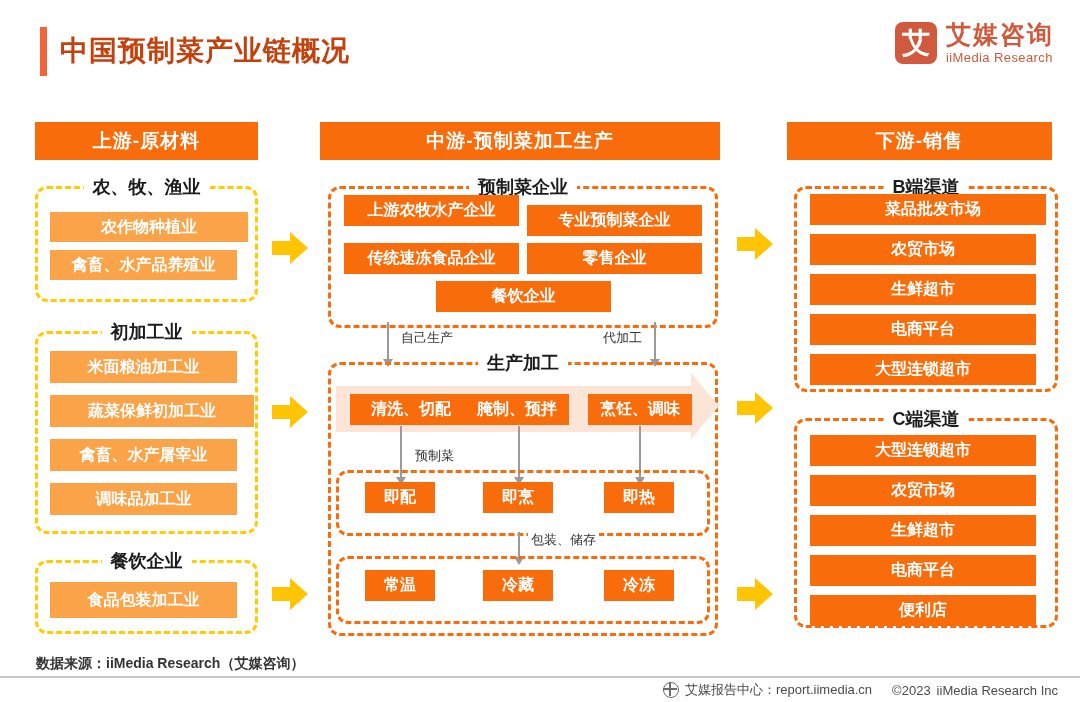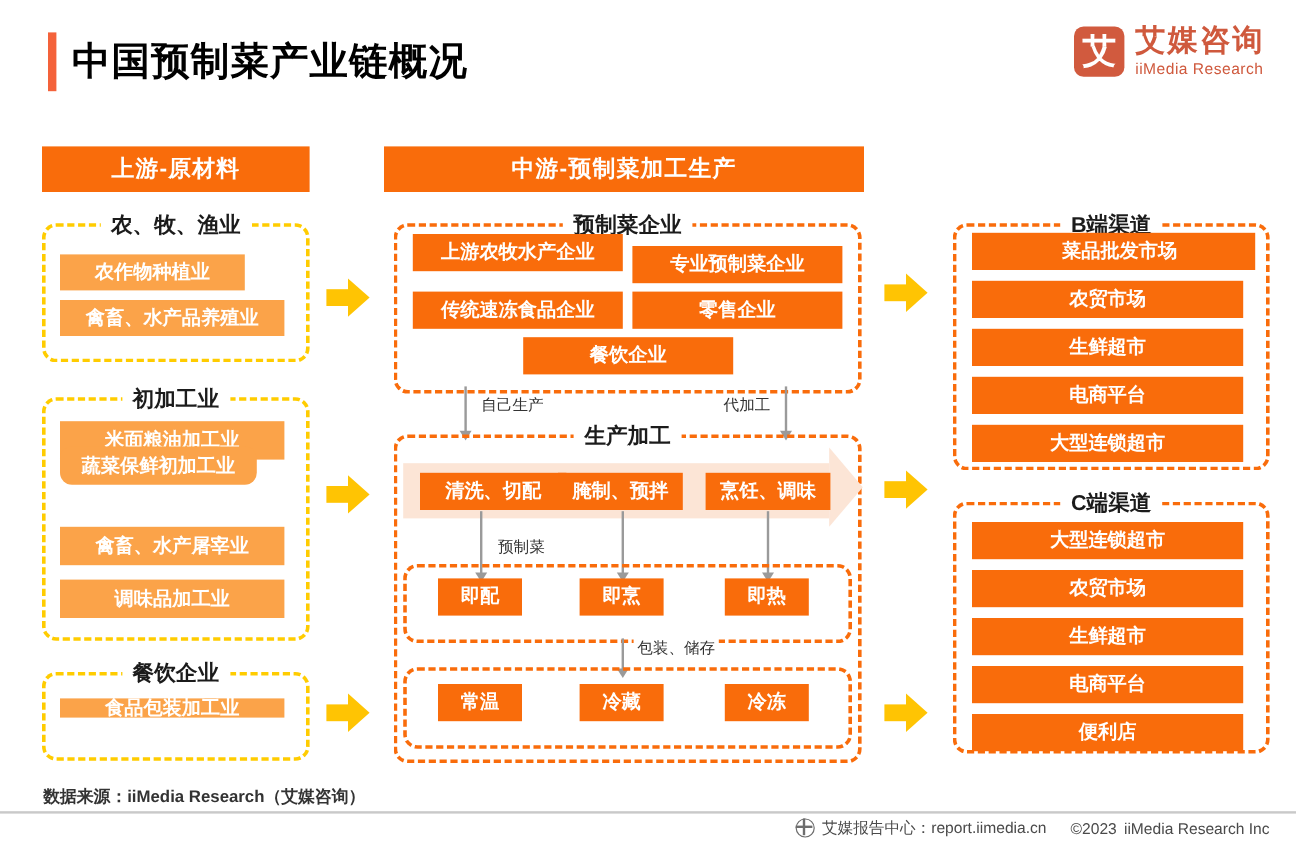--- a/index.html
+++ b/index.html
@@ -10,21 +10,21 @@
     overflow:hidden;position:relative;
   }
   .root{position:relative;width:1080px;height:702px;}
 
   
   .title-accent{
     position:absolute;left:40px;top:27px;width:7px;height:49px;background:#F4623A;
   }
   .page-title{
     position:absolute;left:60px;top:28px;
-    font-size:32px;font-weight:700;color:#000000;letter-spacing:1px;
+    font-size:28px;font-weight:700;color:#c2410c;letter-spacing:1px;
     line-height:46px;white-space:nowrap;
   }
   .logo{position:absolute;right:26px;top:22px;display:flex;align-items:center;gap:9px;}
   .logo-mark{
     width:42px;height:42px;border-radius:8px;background:#D15A3E;
     color:#fff;font-size:28px;font-weight:700;line-height:42px;text-align:center;
   }
   .logo-text{display:flex;flex-direction:column;line-height:1;}
   .logo-cn{font-size:25px;font-weight:700;color:#CF593D;letter-spacing:2px;}
   .logo-en{font-size:13px;color:#CF593D;letter-spacing:.4px;margin-top:4px;}
@@ -121,39 +121,40 @@
   <div class="logo">
     <div class="logo-mark">艾</div>
     <div class="logo-text">
       <span class="logo-cn">艾媒咨询</span>
       <span class="logo-en">iiMedia Research</span>
     </div>
   </div>
 
   <div class="col-head" id="head-up">上游-原材料</div>
   <div class="col-head" id="head-mid">中游-预制菜加工生产</div>
+  <div class="col-head" id="head-down">下游-销售</div>
 
   <div class="group yellow" style="left:35px;top:186px;width:217px;height:110px;">
     <div class="group-label">农、牧、渔业</div>
   </div>
-  <div class="pill light" style="left:50px;top:212px;width:154px;height:30px;">农作物种植业</div>
+  <div class="pill light" style="left:50px;top:212px;width:198px;height:30px;">农作物种植业</div>
   <div class="pill light" style="left:50px;top:250px;width:187px;height:30px;">禽畜、水产品养殖业</div>
 
   <div class="group yellow" style="left:35px;top:331px;width:217px;height:197px;">
     <div class="group-label">初加工业</div>
   </div>
   <div class="pill light" style="left:50px;top:351px;width:187px;height:32px;">米面粮油加工业</div>
-  <div class="pill light" style="left:50px;top:372px;width:164px;height:32px;border-radius:10px;">蔬菜保鲜初加工业</div>
+  <div class="pill light" style="left:50px;top:395px;width:204px;height:32px;">蔬菜保鲜初加工业</div>
   <div class="pill light" style="left:50px;top:439px;width:187px;height:32px;">禽畜、水产屠宰业</div>
   <div class="pill light" style="left:50px;top:483px;width:187px;height:32px;">调味品加工业</div>
 
   <div class="group yellow" style="left:35px;top:560px;width:217px;height:68px;">
     <div class="group-label">餐饮企业</div>
   </div>
-  <div class="pill light" style="left:50px;top:582px;width:187px;height:16px;">食品包装加工业</div>
+  <div class="pill light" style="left:50px;top:582px;width:187px;height:36px;">食品包装加工业</div>
 
   <div class="yarrow" style="left:272px;top:232px;">
     <div class="shaft"></div>
     <div class="head"></div>
   </div>
   <div class="yarrow" style="left:272px;top:396px;">
     <div class="shaft"></div>
     <div class="head"></div>
   </div>
   <div class="yarrow" style="left:272px;top:578px;">

